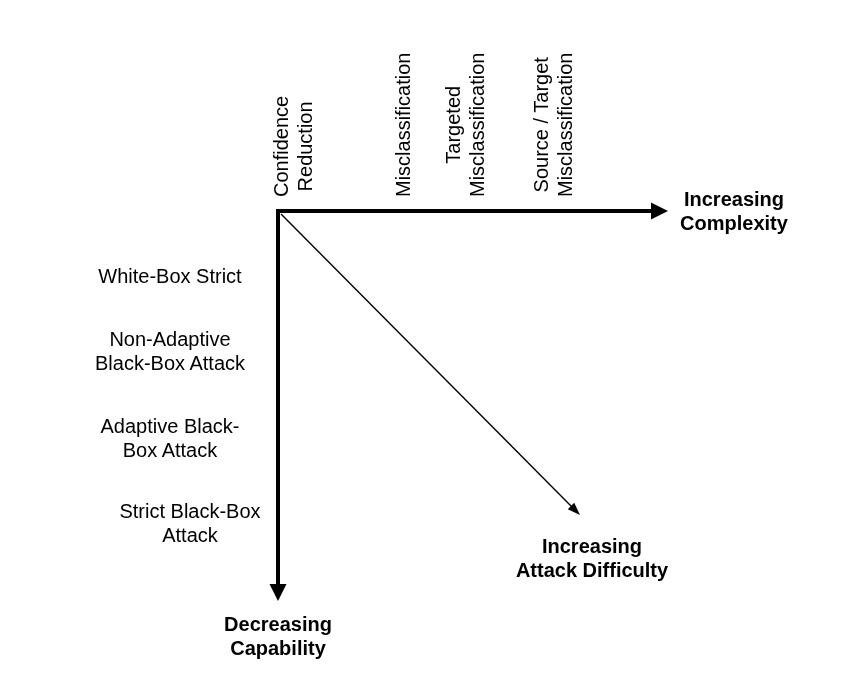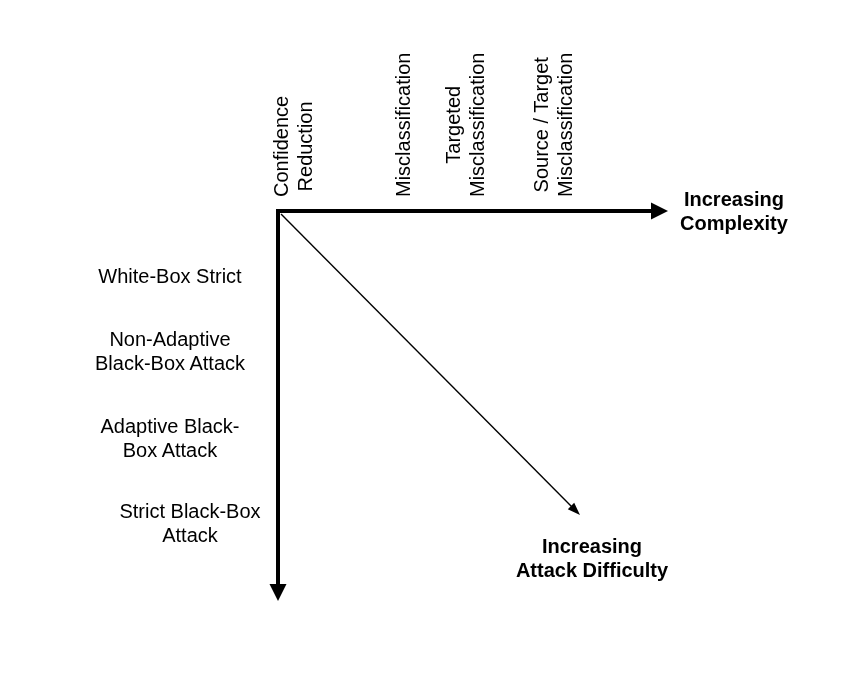--- a/index.html
+++ b/index.html
@@ -74,16 +74,18 @@
   <div class="lbl center" style="left:170px; top:276px;">White-Box Strict</div>
   <div class="lbl center" style="left:170px; top:351px;">Non-Adaptive
 Black-Box Attack</div>
   <div class="lbl center" style="left:170px; top:438px;">Adaptive Black-
 Box Attack</div>
   <div class="lbl center" style="left:170px; top:523px;margin-left:20px;">Strict Black-Box
 Attack</div>
 
   <div class="lbl bold center" style="left:734px; top:211px;">Increasing
 Complexity</div>
+  <div class="lbl bold center" style="left:278px; top:636px;">Decreasing
+Capability</div>
   <div class="lbl bold center" style="left:592px; top:558px;">Increasing
 Attack Difficulty</div>
 
 </div>
 
 </body></html>

